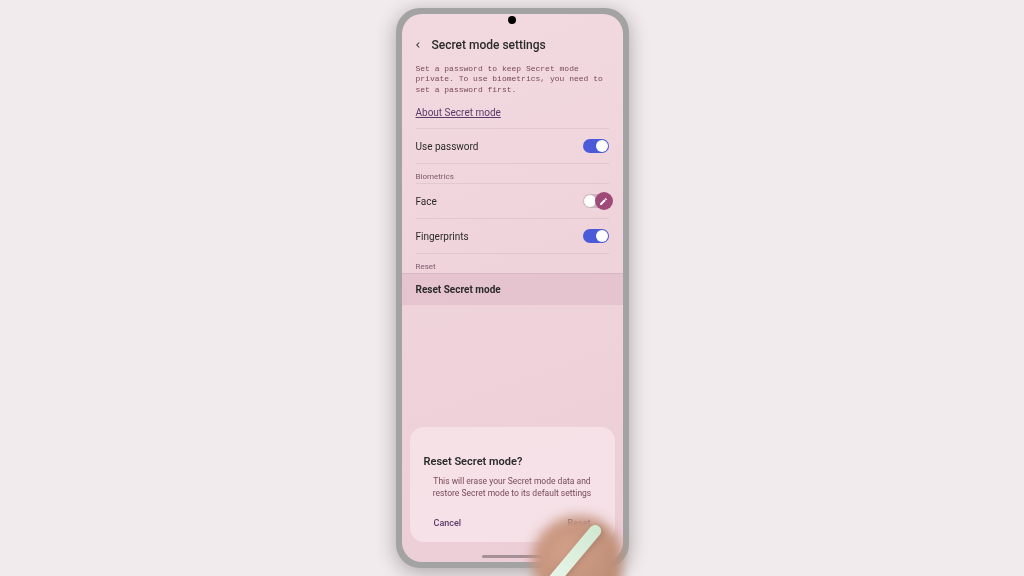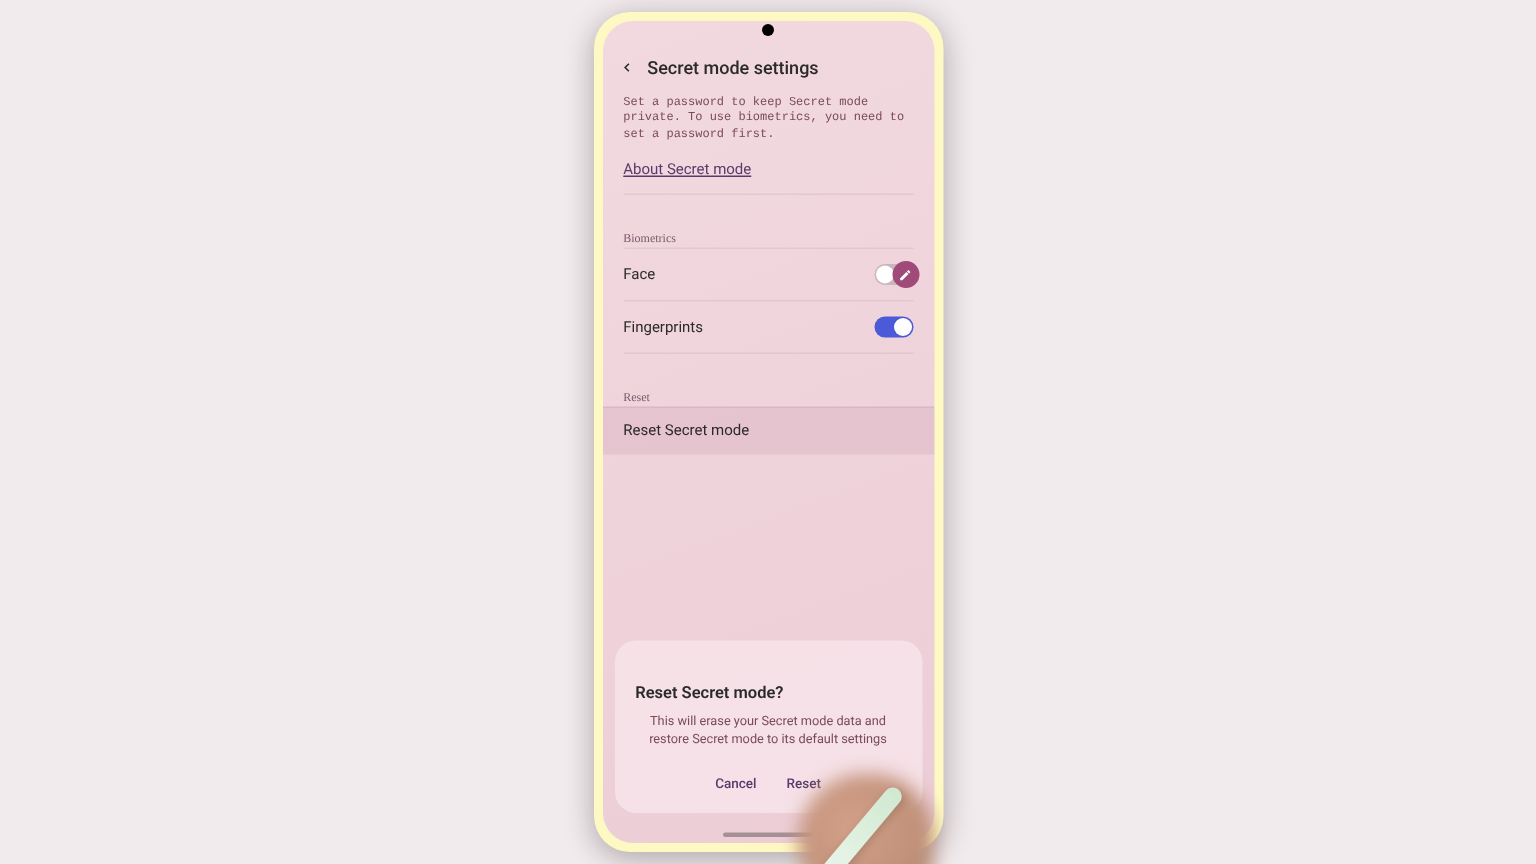--- a/index.html
+++ b/index.html
@@ -8,21 +8,21 @@
       height: 576px;
       background: #f2ebed;
       display: flex;
       align-items: center;
       justify-content: center;
       position: relative;
     }
     .phone {
       width: 233px;
       height: 560px;
-      background: #fef9c3;
+      background: #a3a3a3;
       border-radius: 24px;
       padding: 6px;
       box-shadow: 0 4px 20px rgba(0,0,0,0.3);
       position: relative;
     }
     .screen {
       width: 100%;
       height: 100%;
       background: linear-gradient(160deg, #f2d9e0 0%, #eccdd6 100%);
       border-radius: 20px;
@@ -92,23 +92,22 @@
       padding: 10px 0;
       border-top: 1px solid rgba(0,0,0,0.06);
     }
     .row-label {
       font-size: 10px;
       color: #2a2a2a;
     }
     .section-label {
       font-size: 8px;
       color: #7a5a6a;
-      padding: 24px 0 2px;
+      padding: 8px 0 2px;
       border-top: 1px solid rgba(0,0,0,0.06);
-      font-family: Liberation Serif, serif;
     }
     .toggle {
       width: 26px;
       height: 14px;
       border-radius: 8px;
       position: relative;
     }
     .toggle.on {
       background: #4a5ad8;
     }
@@ -122,20 +121,21 @@
       background: #fff;
       border-radius: 50%;
       top: 1px;
     }
     .toggle.on .toggle-thumb { right: 1px; }
     .toggle.off .toggle-thumb { left: 1px; }
     .highlighted {
       background: rgba(220,180,195,0.5);
       margin: 0 -14px;
       padding: 10px 14px;
+      font-weight: bold;
     }
     .dialog {
       position: absolute;
       bottom: 20px;
       left: 8px;
       right: 8px;
       background: rgba(245,225,232,0.95);
       border-radius: 14px;
       padding: 14px 14px 10px;
     }
@@ -148,21 +148,21 @@
     }
     .dialog-body {
       font-size: 8.5px;
       color: #7a4a5a;
       line-height: 1.4;
       margin-bottom: 14px;
       text-align: center;
     }
     .dialog-actions {
       display: flex;
-      justify-content: center;
+      justify-content: space-between;
     }
     .dialog-btn {
       font-size: 9px;
       color: #5a3a6a;
       font-weight: 500;
       padding: 4px 10px;
     }
     .edit-badge {
       position: absolute;
       right: -4px;
@@ -232,20 +232,26 @@
             <path d="M15 18l-6-6 6-6"></path>
           </svg>
       </div>
       <div class="header-title">Secret mode settings</div>
     </div>
 
     <div class="content">
       <div class="desc">Set a password to keep Secret mode private. To use biometrics, you need to set a password first.</div>
       <a class="link">About Secret mode</a>
 
+      <div class="row">
+        <span class="row-label">Use password</span>
+        <div class="toggle on">
+          <div class="toggle-thumb"></div>
+        </div>
+      </div>
 
 
       <div class="section-label">Biometrics</div>
 
       <div class="row">
         <span class="row-label">Face</span>
         <div class="face-toggle-wrap">
           <div class="toggle off">
             <div class="toggle-thumb"></div>
           </div>

